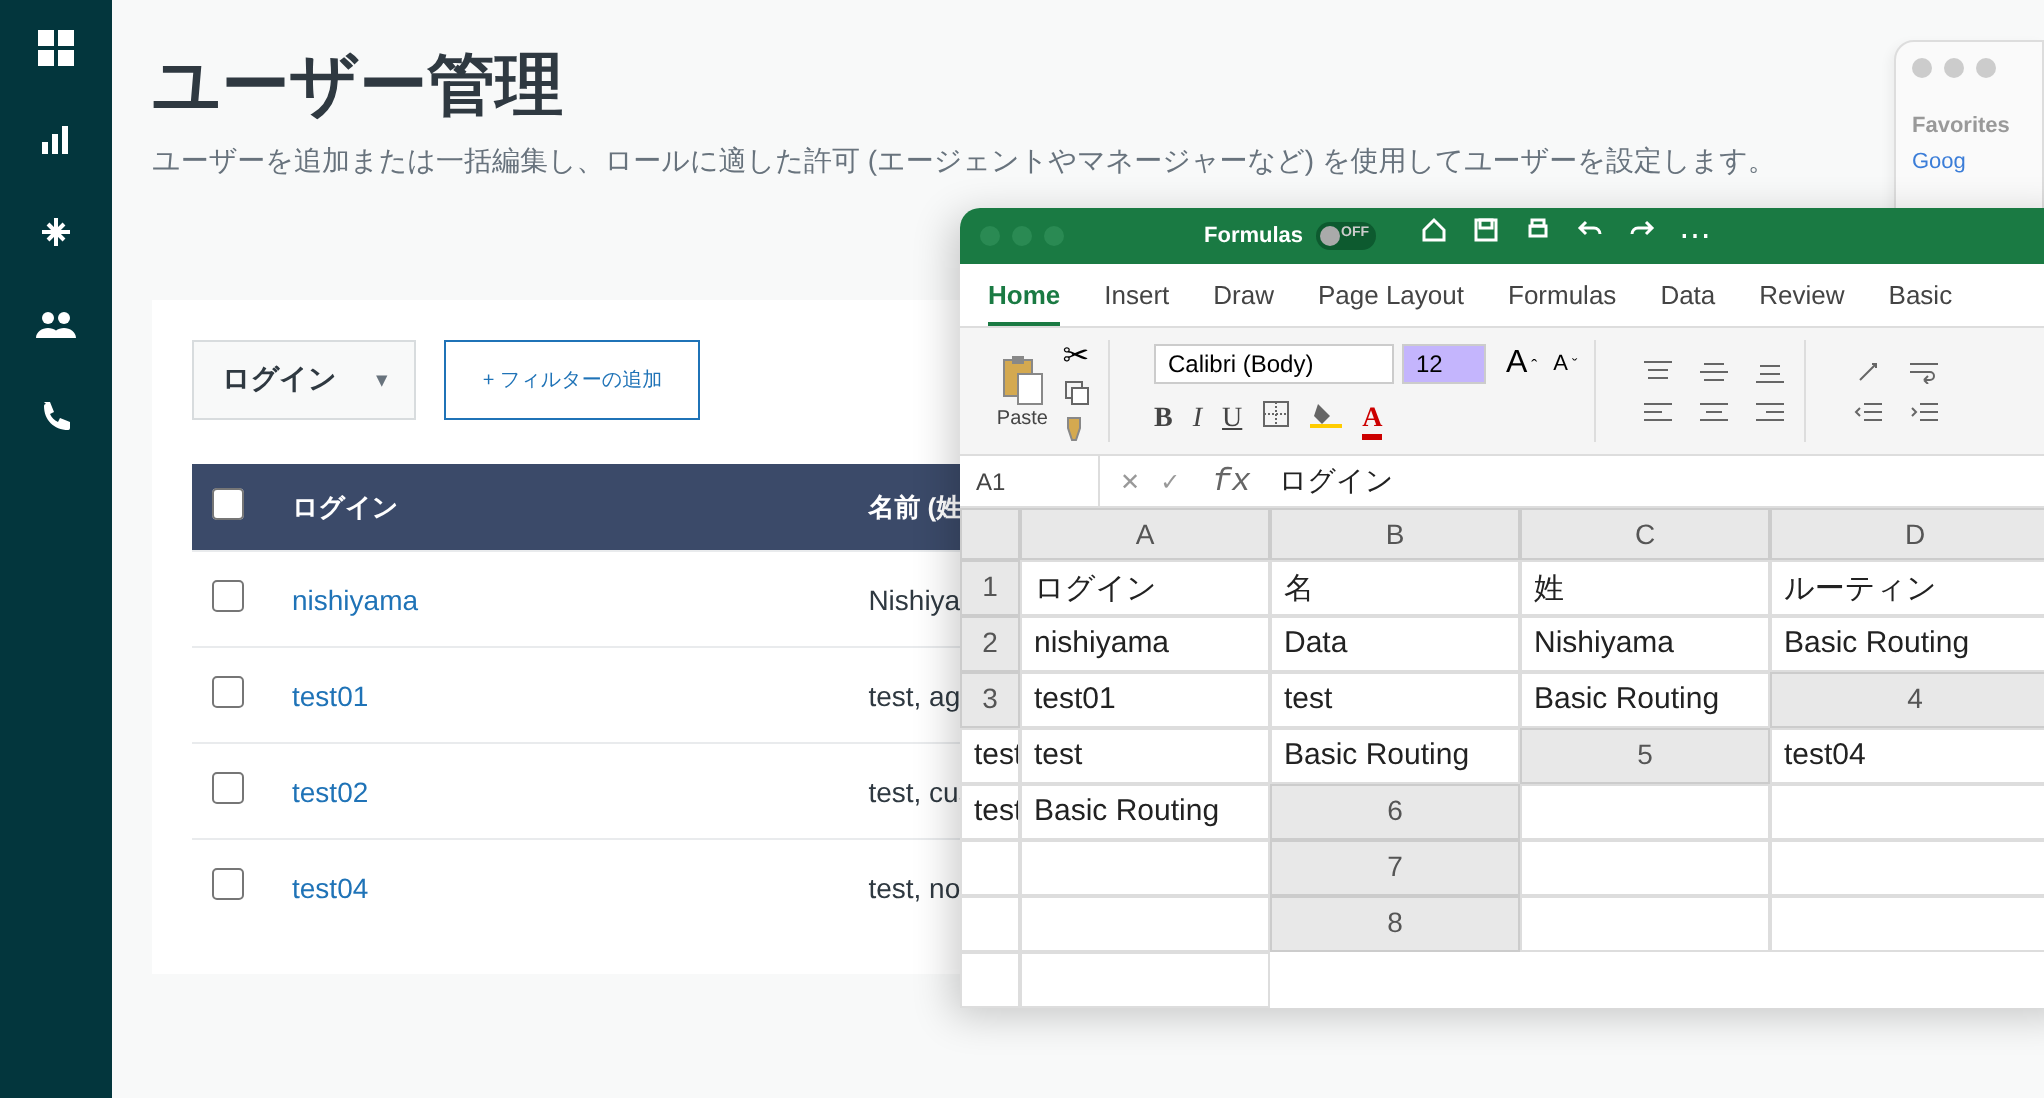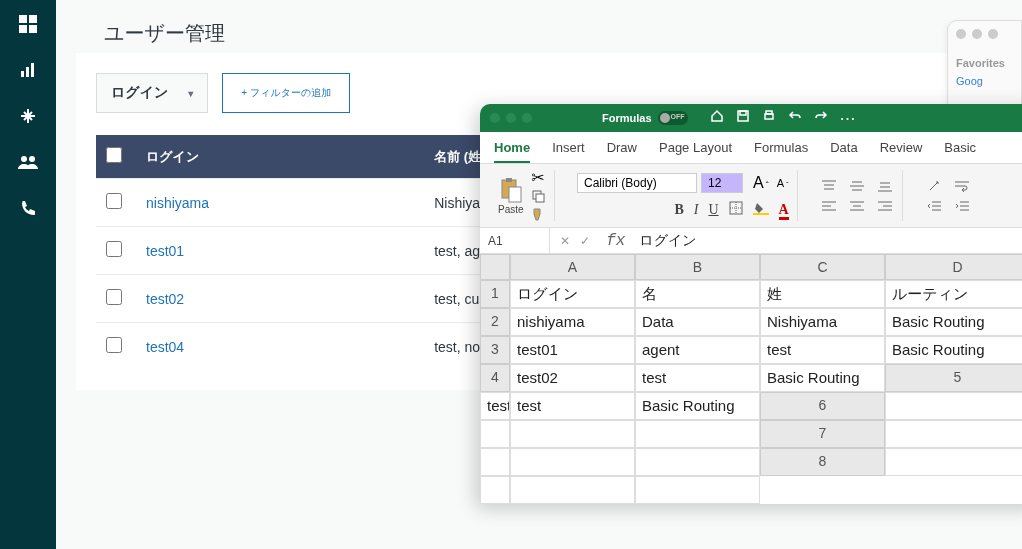--- a/index.html
+++ b/index.html
@@ -4,21 +4,21 @@
 <style>
 * { box-sizing: border-box; margin: 0; padding: 0; }
 body { font-family: -apple-system, BlinkMacSystemFont, "Segoe UI", sans-serif; background: #f8f9f9; width: 1022px; height: 549px; overflow: hidden; position: relative; }
 
 
 .sidebar { position: absolute; left: 0; top: 0; width: 56px; height: 549px; background: #03363d; display: flex; flex-direction: column; align-items: center; padding-top: 14px; gap: 26px; }
 .sidebar-icon { width: 20px; height: 20px; color: #fff; display: flex; align-items: center; justify-content: center; cursor: pointer; }
 
 
 .main { position: absolute; left: 56px; top: 0; right: 0; padding: 20px 20px 0 20px; }
-h1 { font-size: 20px; color: #2f3941; font-weight: 400; margin-bottom: 6px; margin-left: 28px; }
+h1 { font-size: 34px; color: #2f3941; font-weight: 700; margin-bottom: 6px; }
 .subtitle { font-size: 14px; color: #68737d; margin-bottom: 60px; }
 
 .panel { background: #fff; padding: 20px; }
 .controls { display: flex; gap: 14px; margin-bottom: 22px; }
 .dropdown { background: #f8f9f9; border: 1px solid #d8dcde; padding: 10px 14px; font-size: 14px; color: #2f3941; font-weight: 600; display: flex; align-items: center; gap: 20px; cursor: pointer; }
 .dropdown:after { content: "▾"; color: #68737d; font-size: 10px; }
 .add-filter { background: #fff; border: 1px solid #1f73b7; color: #1f73b7; padding: 10px 18px; font-size: 10px; cursor: pointer; }
 
 table.users { width: 100%; border-collapse: collapse; }
 table.users thead th { background: #3b4a69; color: #fff; font-size: 13px; font-weight: 600; text-align: left; padding: 12px 10px; }
@@ -46,21 +46,21 @@
 .title-icons { display: flex; gap: 12px; margin-left: 12px; }
 .title-icons svg { color: #fff; }
 
 .ribbon-tabs { background: #fff; border-bottom: 1px solid #ddd; display: flex; gap: 22px; padding: 8px 14px 0; font-size: 13px; color: #444; }
 .ribbon-tabs .tab { padding-bottom: 6px; cursor: pointer; }
 .ribbon-tabs .tab.active { color: #1a7a43; border-bottom: 2px solid #1a7a43; font-weight: 600; }
 
 .ribbon { background: #f5f5f5; border-bottom: 1px solid #ddd; display: flex; padding: 6px 10px; gap: 14px; align-items: center; height: 64px; }
 .ribbon-group { display: flex; flex-direction: column; align-items: center; gap: 2px; padding: 0 8px; border-right: 1px solid #ddd; height: 100%; justify-content: center; }
 .ribbon-group:last-child { border-right: none; }
-.paste-btn { display: flex; flex-direction: column; align-items: flex-start; font-size: 10px; color: #444; cursor: pointer; }
+.paste-btn { display: flex; flex-direction: column; align-items: flex-end; font-size: 10px; color: #444; cursor: pointer; }
 .paste-icon { width: 26px; height: 28px; display:flex; align-items:center; justify-content:center; }
 .small-icons { display: flex; flex-direction: column; gap: 4px; }
 .small-icons div { width: 16px; height: 14px; display:flex; align-items:center; justify-content:center; cursor: pointer; }
 .font-row { display: flex; gap: 4px; align-items: center; }
 .font-select { border: 1px solid #ccc; background: #fff; padding: 2px 6px; font-size: 12px; min-width: 120px; height: 20px; }
 .size-select { border: 1px solid #ccc; background: #c4b5fd; padding: 2px 6px; font-size: 12px; width: 42px; height: 20px; }
 .font-btns { display: flex; gap: 10px; margin-top: 6px; font-family: "Times New Roman", serif; font-size: 14px; color: #444; align-items:center; }
 .align-btns { display: grid; grid-template-columns: repeat(3, 18px); gap: 6px 10px; }
 .align-btns div { width:18px; height:14px; display:flex; align-items:center; justify-content:center; cursor:pointer; }
 .aa { display:flex; gap:2px; align-items:baseline; }
@@ -112,20 +112,21 @@
     </div>
   <div class="sidebar-icon">
       <svg width="18" height="18" viewBox="0 0 18 18" fill="currentColor">
         <path d="M3 2l3 0 2 5-2 1c1 2 2 3 4 4l1-2 5 2 0 3c0 1-1 1-1 1-7 0-12-5-12-12 0 0 0-1 1-1z"></path>
       </svg>
     </div>
 </div>
 
 <div class="main">
   <h1>ユーザー管理</h1>
+  <p class="subtitle">ユーザーを追加または一括編集し、ロールに適した許可 (エージェントやマネージャーなど) を使用してユーザーを設定します。</p>
 
   <div class="panel">
     <div class="controls">
       <div class="dropdown">
           <span>ログイン</span>
         </div>
       <button class="add-filter">+ フィルターの追加</button>
     </div>
 
     <table class="users">
@@ -245,21 +246,21 @@
               </svg>
             </div>
           <div>
               <svg width="14" height="14" viewBox="0 0 14 14" fill="#d4a950" stroke="#888">
                 <path d="M3 2h6v5l-2 6h-2l-2-6z"></path>
               </svg>
             </div>
         </div>
       </div>
     </div>
-    <div class="ribbon-group" style="align-items:flex-end">
+    <div class="ribbon-group" style="align-items:flex-start">
       <div class="font-row">
         <div class="font-select">Calibri (Body)</div>
         <div class="size-select">12</div>
         <div class="aa" style="margin-left:6px">A<span style="font-size:9px">ˆ</span></div>
         <div class="aa" style="font-size:11px;margin-left:4px">A<span style="font-size:8px">ˇ</span></div>
       </div>
       <div class="font-btns">
         <span style="font-weight:bold">B</span>
         <span style="font-style:italic">I</span>
         <span style="text-decoration:underline">U</span>
@@ -375,21 +376,20 @@
       <div class="cell header-row">名</div>
       <div class="cell header-row">姓</div>
       <div class="cell header-row">ルーティン</div>
       <div class="rownum">2</div>
       <div class="cell">nishiyama</div>
       <div class="cell">Data</div>
       <div class="cell">Nishiyama</div>
       <div class="cell">Basic Routing</div>
       <div class="rownum">3</div>
       <div class="cell">test01</div>
-      <div class="cell">agent</div>
       <div class="cell">test</div>
       <div class="cell">Basic Routing</div>
       <div class="rownum">4</div>
       <div class="cell">test02</div>
       <div class="cell">test</div>
       <div class="cell">Basic Routing</div>
       <div class="rownum">5</div>
       <div class="cell">test04</div>
       <div class="cell">test</div>
       <div class="cell">Basic Routing</div>

